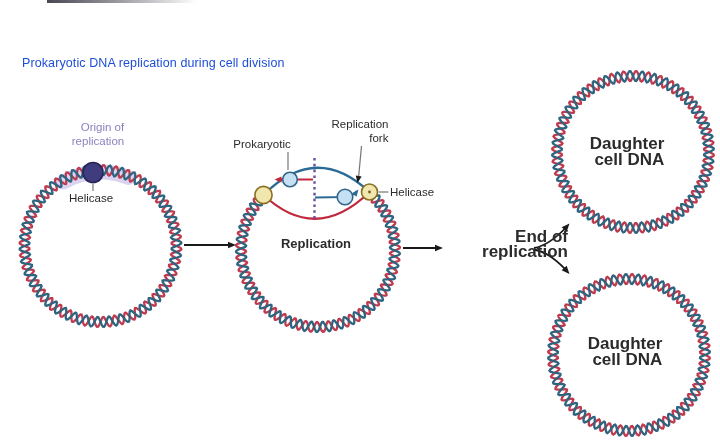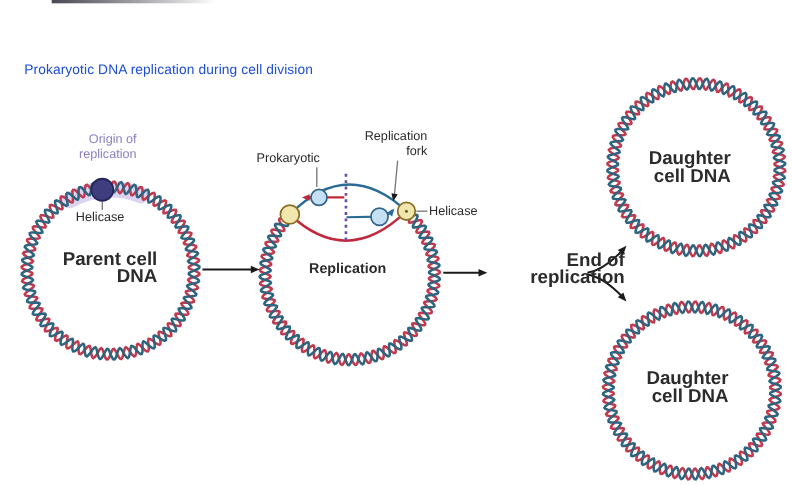--- a/index.html
+++ b/index.html
@@ -89,22 +89,20 @@
         <path d="M534,249.5 C546,251.5 556,259.5 566,270" fill="none" stroke="#1a1a1a" stroke-width="1.8"></path>
         <polygon points="0,0 -8,-3.36 -8,3.36" transform="translate(569.5,274) rotate(48)" fill="#1a1a1a"></polygon>
       </g>
     </svg>
 
   <div class="lbl" style="left: 98px; top: 121px; color: rgb(141, 129, 192);">Origin of
 replication</div>
 
   <div class="lbl" style="left:91px;top:192px;">Helicase</div>
 
-  <div class="lbl bold" style="left:100px;top:228px;">Parent cell
-DNA</div>
 
   <div class="lbl" style="left:262px;top:138px;">Prokaryotic</div>
 
   <div class="lbl" style="left:360px;top:118px;">Replication
 fork</div>
 
   <div class="lbl left" style="left:390px;top:186px;">Helicase</div>
 
   <div class="lbl bold" style="left:316px;top:236px;font-size:13px;">Replication</div>
 

